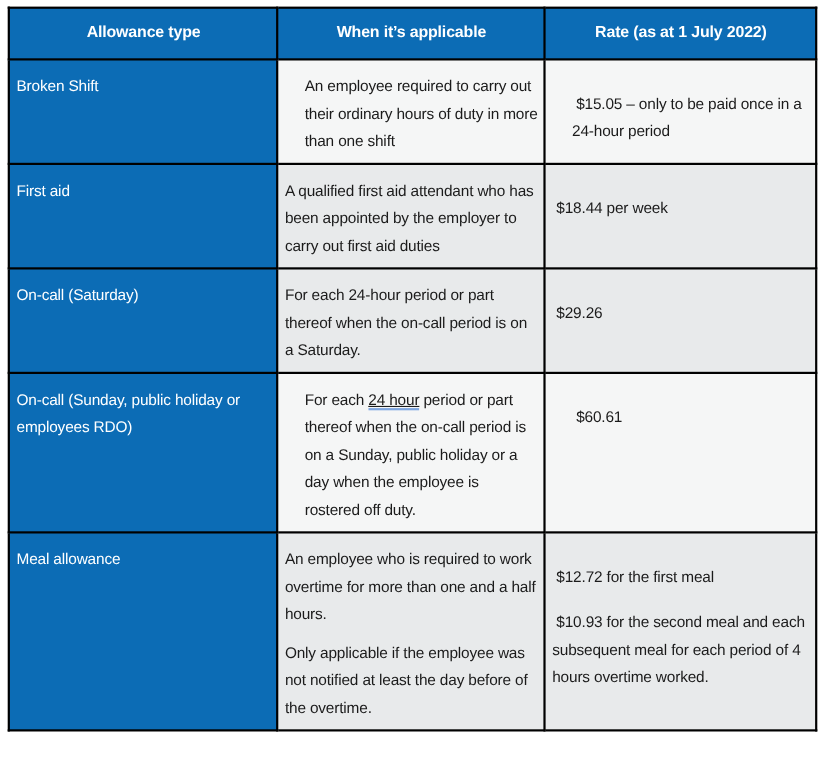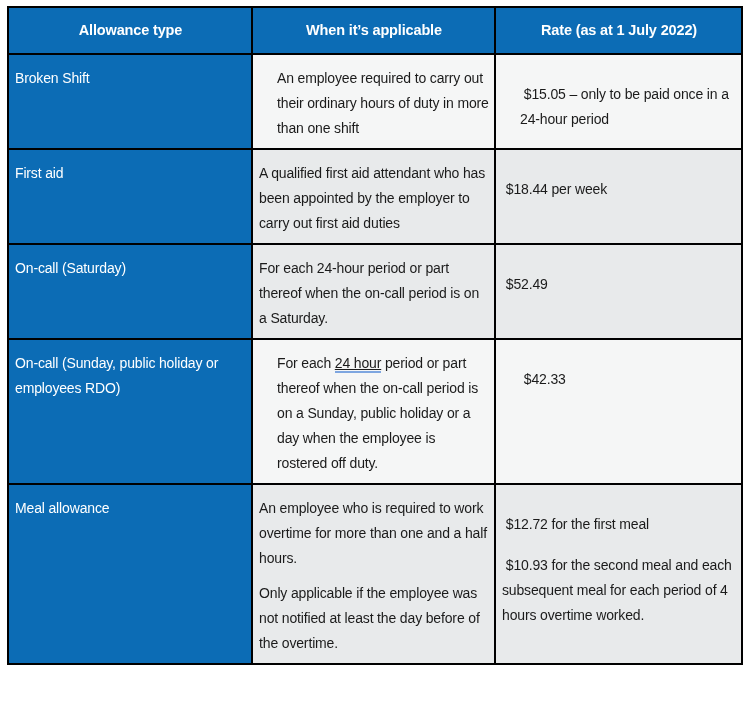--- a/index.html
+++ b/index.html
@@ -113,31 +113,31 @@
         </td>
       </tr>
 
 
       <tr class="h-r3 band-dark">
         <td class="row-label">On-call (Saturday)</td>
         <td class="cell-content applicable-cell">
           <p>For each 24-hour period or part thereof when the on-call period is on a Saturday.</p>
         </td>
         <td class="cell-content rate-cell">
-          <p> $52.49</p>
+          <p> $29.26</p>
         </td>
       </tr>
 
       <tr class="h-r4 band-light">
         <td class="row-label">On-call (Sunday, public holiday or employees RDO)</td>
         <td class="cell-content applicable-cell">
           <p><span>For each </span><span class="grammar-underline">24 hour</span><span> period or part thereof when the on-call period is on a Sunday, public holiday or a day when the employee is rostered off duty.</span></p>
         </td>
         <td class="cell-content rate-cell">
-          <p> $42.33</p>
+          <p> $60.61</p>
         </td>
       </tr>
 
       <tr class="h-r5 band-dark">
         <td class="row-label">Meal allowance</td>
         <td class="cell-content applicable-cell">
           <p>An employee who is required to work overtime for more than one and a half hours.</p>
           <p>Only applicable if the employee was not notified at least the day before of the overtime.</p>
         </td>
         <td class="cell-content rate-cell">

